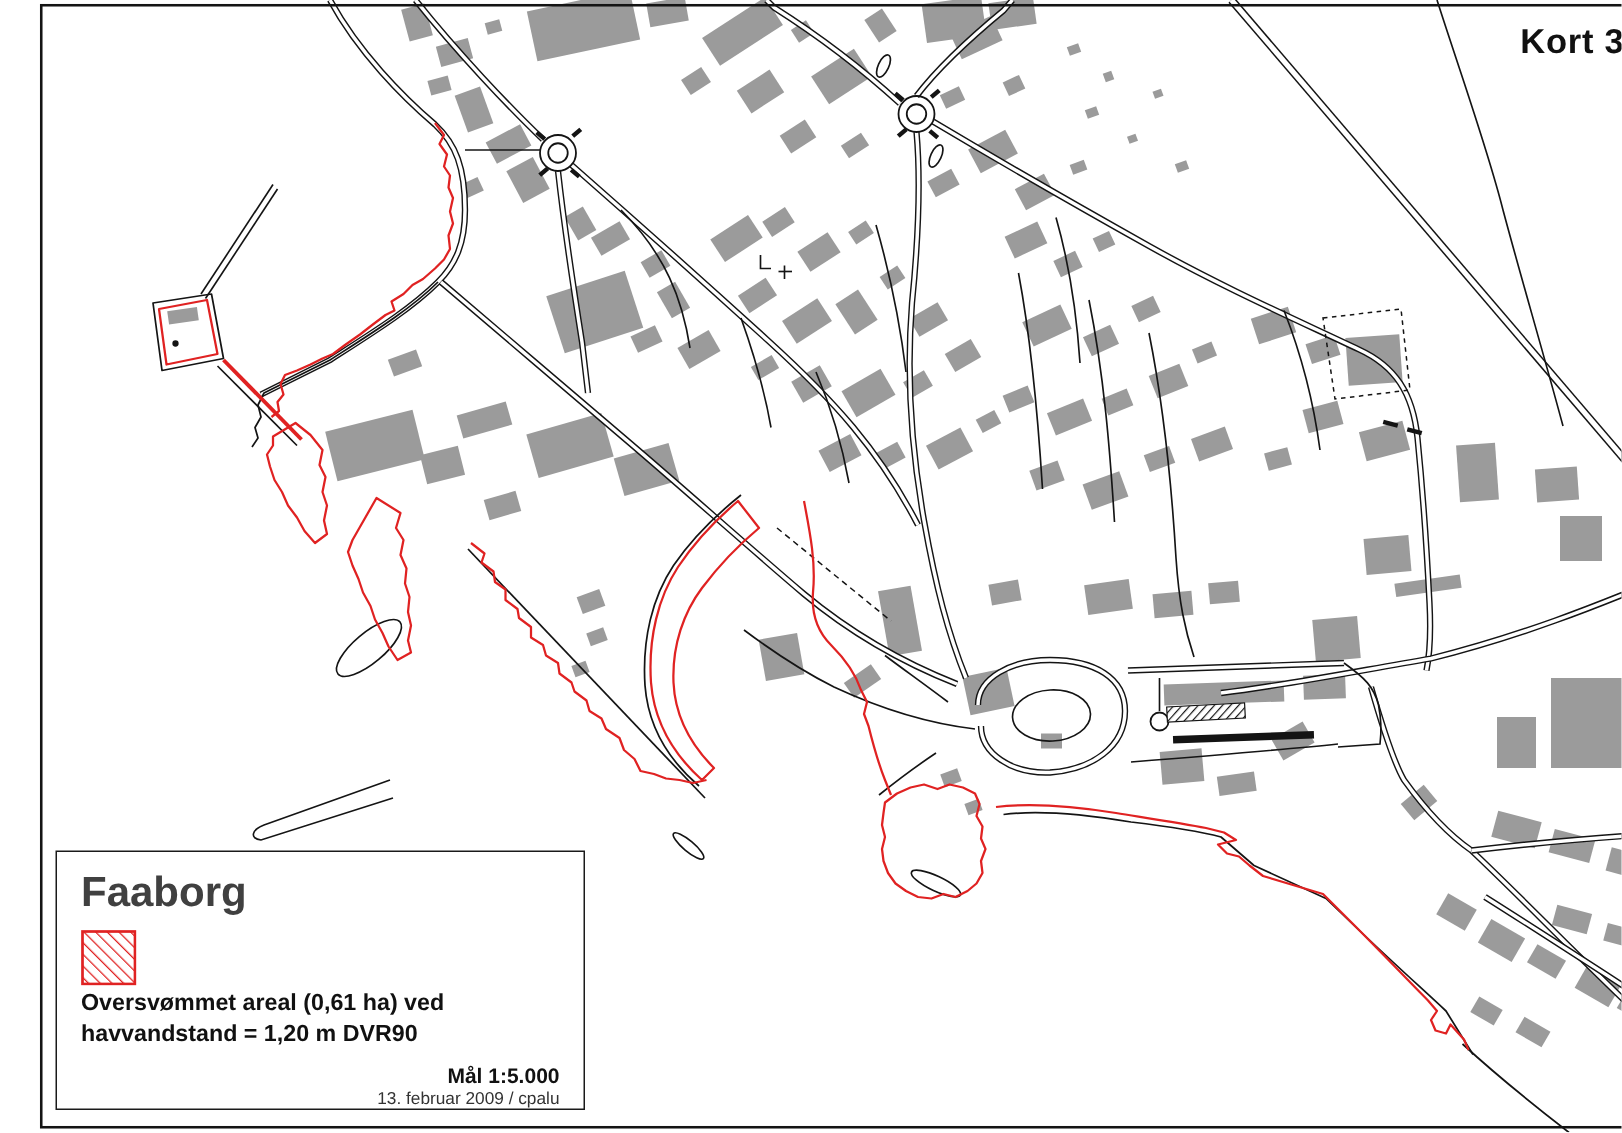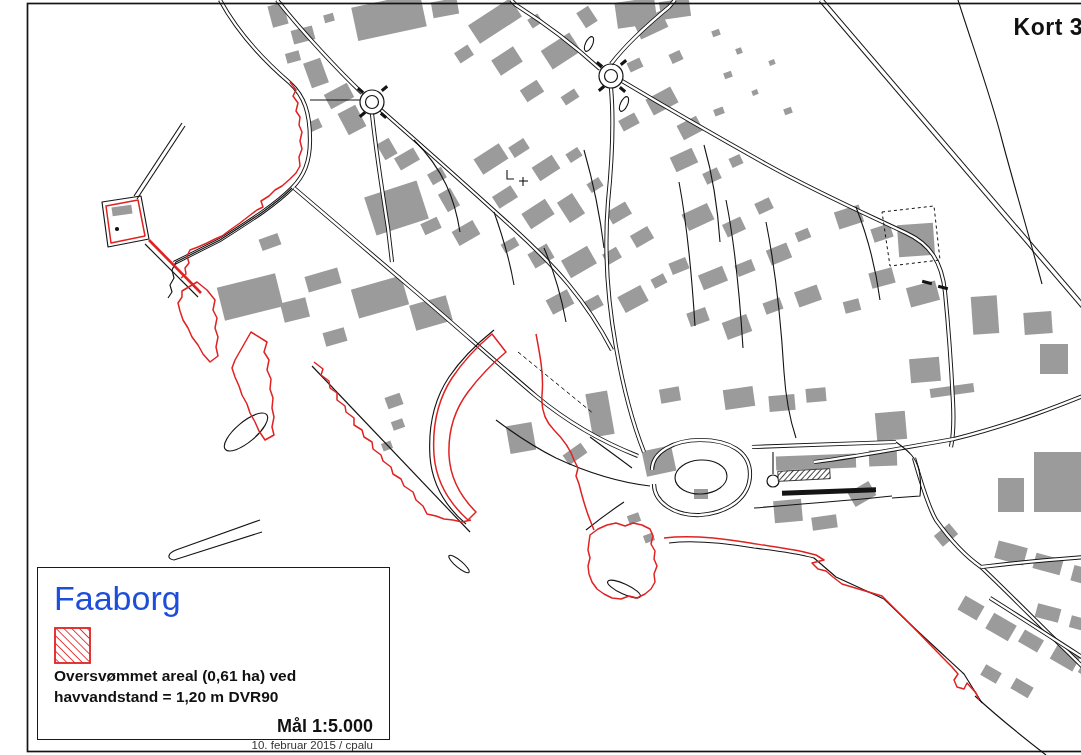--- a/index.html
+++ b/index.html
@@ -2,25 +2,25 @@
 <html><head>
 <meta charset="utf-8">
 <style>
   html,body{margin:0;padding:0;background:#ffffff;}
   body{font-family:"Liberation Sans","DejaVu Sans",sans-serif;}
   .page{position:relative;width:1081px;height:755px;background:#ffffff;overflow:hidden;margin-left:24px;}
   .map-svg{position:absolute;left:0;top:0;}
   .map-title{position:absolute;top:14px;right:22px;font-size:23px;font-weight:bold;color:#111;letter-spacing:.5px;}
   .legend{position:absolute;left:13px;top:567px;width:353px;height:173px;background:#fff;
           border:1.7px solid #1a1a1a;box-sizing:border-box;padding:11px 14px 8px 16px;}
-  .legend-title{font-size:34px;font-weight:normal;color:#1d4ed8;line-height:1.16;}
+  .legend-title{font-size:28px;font-weight:bold;color:#404040;line-height:1.16;}
   .legend-row{display:flex;align-items:flex-start;margin-top:9px;flex-direction:column;}
   .swatch{width:37px;height:37px;margin-right:18px;flex:0 0 auto;}
   .legend-item-text{font-size:15.5px;font-weight:bold;color:#111;line-height:1.3;padding-top:2px;}
-  .legend-scale{text-align:right;font-size:18px;font-weight:bold;color:#111;margin-top:9px;padding-right:2px;}
+  .legend-scale{text-align:right;font-size:14px;font-weight:bold;color:#111;margin-top:9px;padding-right:2px;}
   .legend-credit{text-align:right;font-size:11.5px;color:#333;margin-top:2px;padding-right:2px;}
 </style>
 </head>
 <body>
 
 <div class="page">
 
   <svg id="map-svg" class="map-svg" width="1081" height="755" viewBox="0 0 1081 755">
     <defs>
       <pattern id="hatchB" width="4" height="4" patternUnits="userSpaceOnUse" patternTransform="rotate(45)">
@@ -282,16 +282,16 @@
           </pattern>
         </defs>
         <rect x="1" y="1" width="35" height="35" fill="url(#hatchR)" stroke="#e02222" stroke-width="1.8"></rect>
       </svg>
       <div class="legend-item-text">
         <div>Oversvømmet areal (0,61 ha) ved</div>
         <div>havvandstand = 1,20 m DVR90</div>
       </div>
     </div>
     <div class="legend-scale">Mål 1:5.000</div>
-    <div class="legend-credit">10. februar 2015 / cpalu</div>
+    <div class="legend-credit">13. februar 2009 / cpalu</div>
   </div>
 
 </div>
 
 </body></html>

